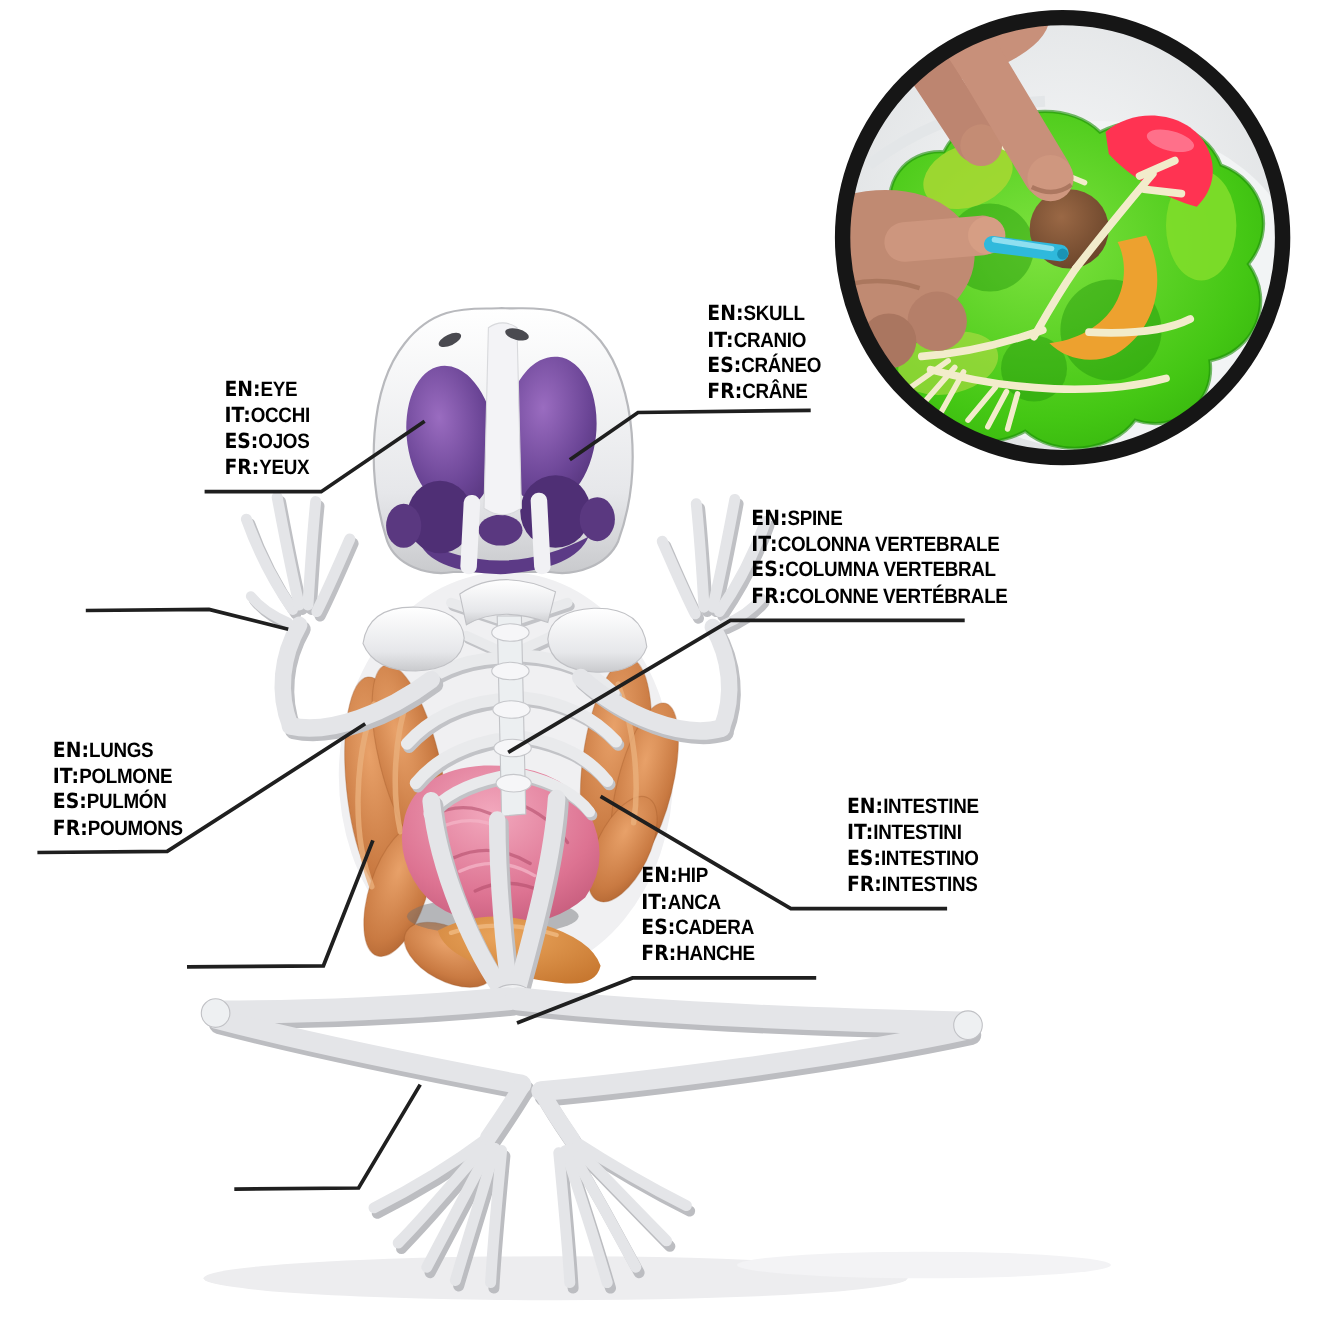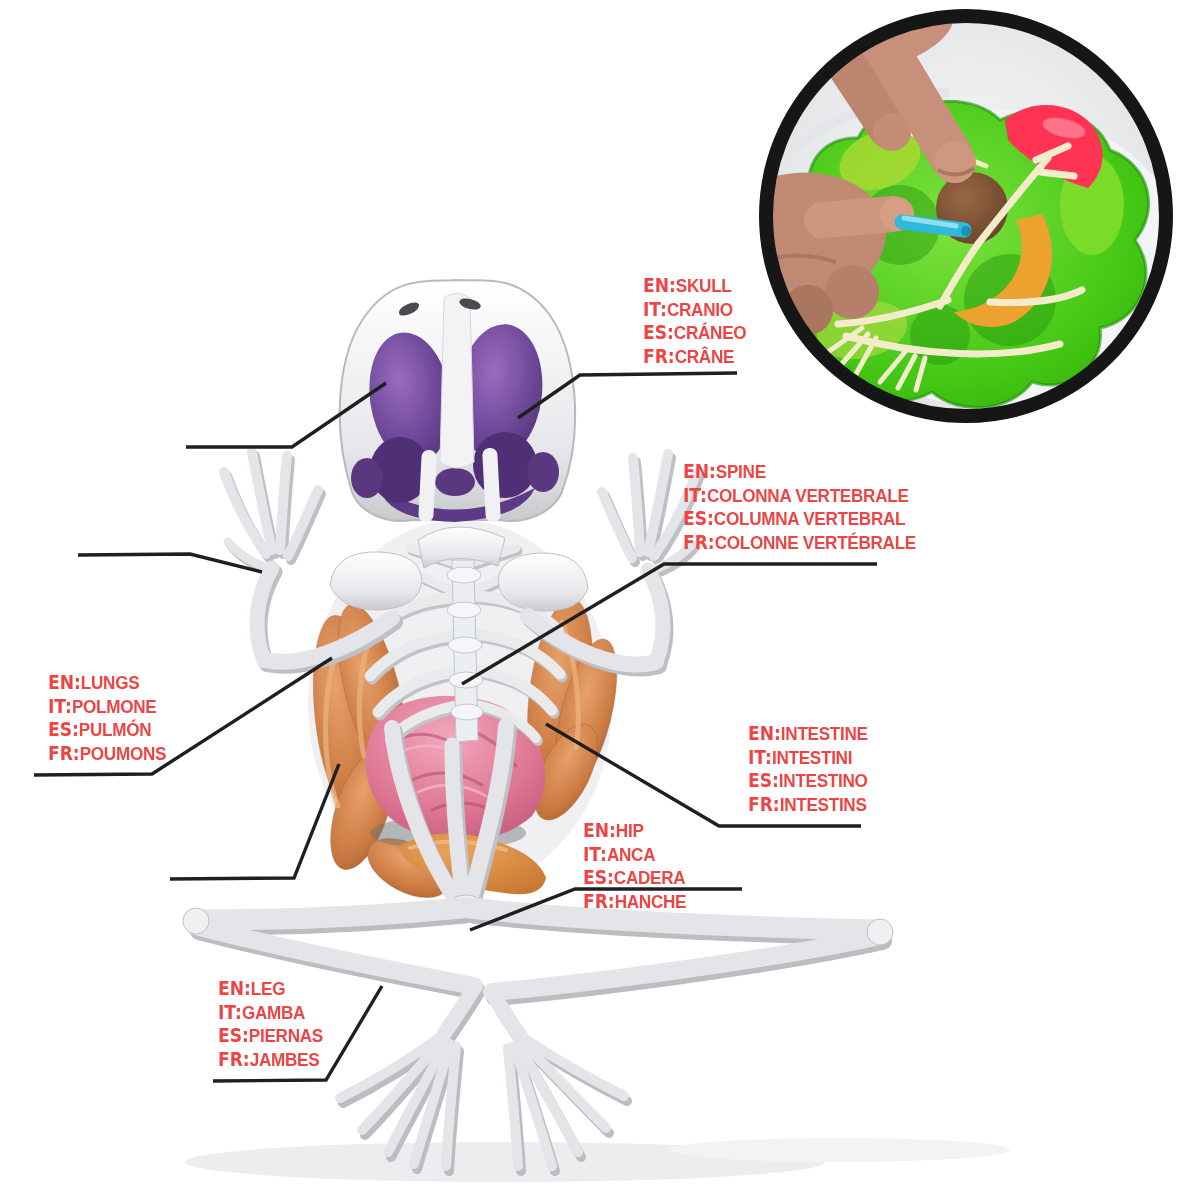--- a/index.html
+++ b/index.html
@@ -1,19 +1,19 @@
 <!DOCTYPE html>
 <html><head>
 <meta charset="utf-8">
 <style>
   html,body{margin:0;padding:0;background:#ffffff;}
   .canvas{position:relative;width:1200px;height:1200px;background:#ffffff;overflow:hidden;
           font-family:"Liberation Sans",sans-serif;}
   .stage{position:absolute;left:0;top:0;width:1200px;height:1200px;}
-  .label{position:absolute;color:#ef4444;white-space:nowrap;}
+  .label{position:absolute;color:#000000;white-space:nowrap;}
   .row{height:23.5px;line-height:23.5px;transform:scaleX(.9);transform-origin:0 50%;}
   .pfx{font-family:"DejaVu Sans",sans-serif;font-weight:bold;font-size:19px;}
   .sep{font-family:"DejaVu Sans",sans-serif;font-weight:bold;font-size:19px;}
   .val{font-family:"Liberation Sans",sans-serif;font-weight:bold;font-size:19px;letter-spacing:-.3px;}
 </style>
 </head>
 <body>
 
 <div class="canvas">
 
@@ -267,20 +267,26 @@
       <g>
         <line x1="902" y1="222" x2="964" y2="230" stroke="#2fb9dc" stroke-width="15" stroke-linecap="round"></line>
         <line x1="904" y1="218" x2="956" y2="226" stroke="#8fdff0" stroke-width="5" stroke-linecap="round"></line>
         <circle cx="966" cy="231" r="5" fill="#1a93b4"></circle>
       </g>
     </g>
     <circle cx="966" cy="216" r="200" fill="none" stroke="#161616" stroke-width="14"></circle>
   </g>
 </svg>
 
+<div class="label" style="left:204px;top:343px">
+  <div class="row"><span class="pfx">EN</span><span class="sep">:</span><span class="val">EYE</span></div>
+  <div class="row"><span class="pfx">IT</span><span class="sep">:</span><span class="val">OCCHI</span></div>
+  <div class="row"><span class="pfx">ES</span><span class="sep">:</span><span class="val">OJOS</span></div>
+  <div class="row"><span class="pfx">FR</span><span class="sep">:</span><span class="val">YEUX</span></div>
+</div>
 
 <div class="label" style="left:643px;top:274px">
   <div class="row"><span class="pfx">EN</span><span class="sep">:</span><span class="val">SKULL</span></div>
   <div class="row"><span class="pfx">IT</span><span class="sep">:</span><span class="val">CRANIO</span></div>
   <div class="row"><span class="pfx">ES</span><span class="sep">:</span><span class="val">CRÁNEO</span></div>
   <div class="row"><span class="pfx">FR</span><span class="sep">:</span><span class="val">CRÂNE</span></div>
 </div>
 
 
 <div class="label" style="left:683px;top:460px">
@@ -291,34 +297,28 @@
 </div>
 
 <div class="label" style="left:48px;top:671px">
   <div class="row"><span class="pfx">EN</span><span class="sep">:</span><span class="val">LUNGS</span></div>
   <div class="row"><span class="pfx">IT</span><span class="sep">:</span><span class="val">POLMONE</span></div>
   <div class="row"><span class="pfx">ES</span><span class="sep">:</span><span class="val">PULMÓN</span></div>
   <div class="row"><span class="pfx">FR</span><span class="sep">:</span><span class="val">POUMONS</span></div>
 </div>
 
 
-<div class="label" style="left:748px;top:722px">
+<div class="label" style="left:770px;top:722px">
   <div class="row"><span class="pfx">EN</span><span class="sep">:</span><span class="val">INTESTINE</span></div>
   <div class="row"><span class="pfx">IT</span><span class="sep">:</span><span class="val">INTESTINI</span></div>
   <div class="row"><span class="pfx">ES</span><span class="sep">:</span><span class="val">INTESTINO</span></div>
   <div class="row"><span class="pfx">FR</span><span class="sep">:</span><span class="val">INTESTINS</span></div>
 </div>
 
-<div class="label" style="left:583px;top:819px">
+<div class="label" style="left:583px;top:785px">
   <div class="row"><span class="pfx">EN</span><span class="sep">:</span><span class="val">HIP</span></div>
   <div class="row"><span class="pfx">IT</span><span class="sep">:</span><span class="val">ANCA</span></div>
   <div class="row"><span class="pfx">ES</span><span class="sep">:</span><span class="val">CADERA</span></div>
   <div class="row"><span class="pfx">FR</span><span class="sep">:</span><span class="val">HANCHE</span></div>
 </div>
 
-<div class="label" style="left:218px;top:977px">
-  <div class="row"><span class="pfx">EN</span><span class="sep">:</span><span class="val">LEG</span></div>
-  <div class="row"><span class="pfx">IT</span><span class="sep">:</span><span class="val">GAMBA</span></div>
-  <div class="row"><span class="pfx">ES</span><span class="sep">:</span><span class="val">PIERNAS</span></div>
-  <div class="row"><span class="pfx">FR</span><span class="sep">:</span><span class="val">JAMBES</span></div>
-</div>
 
 </div>
 
 </body></html>

